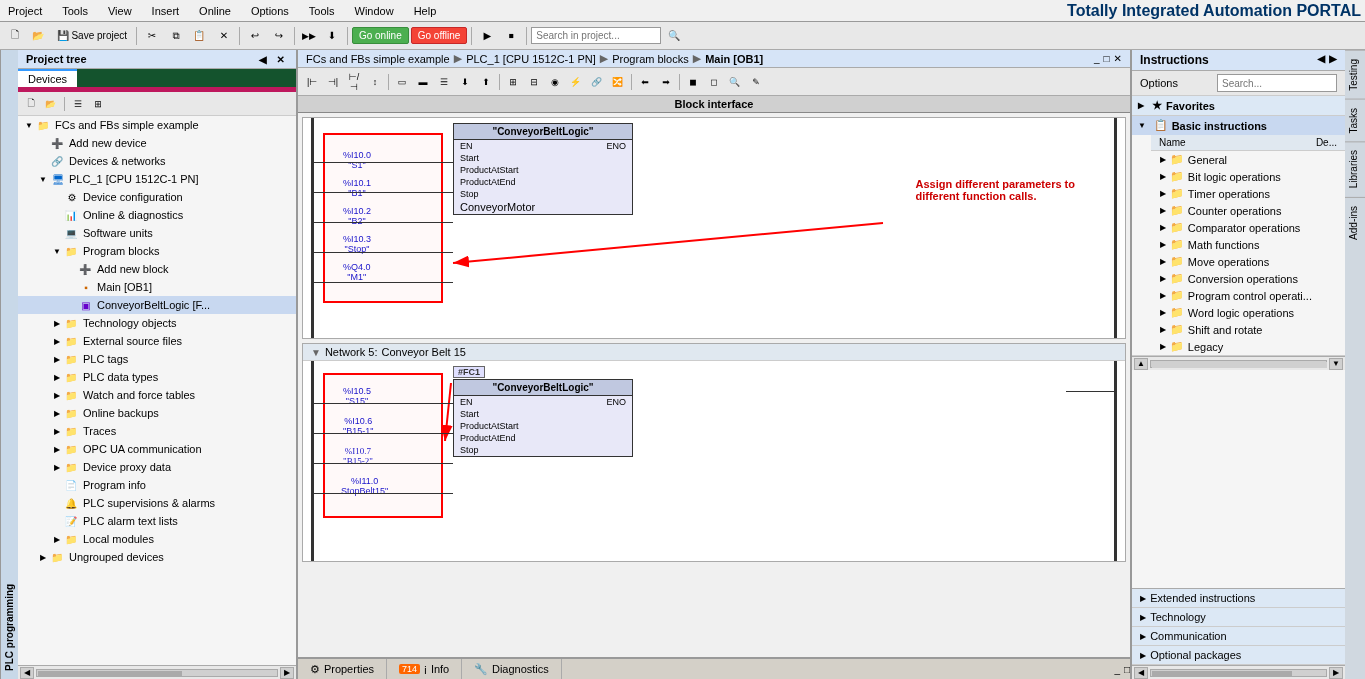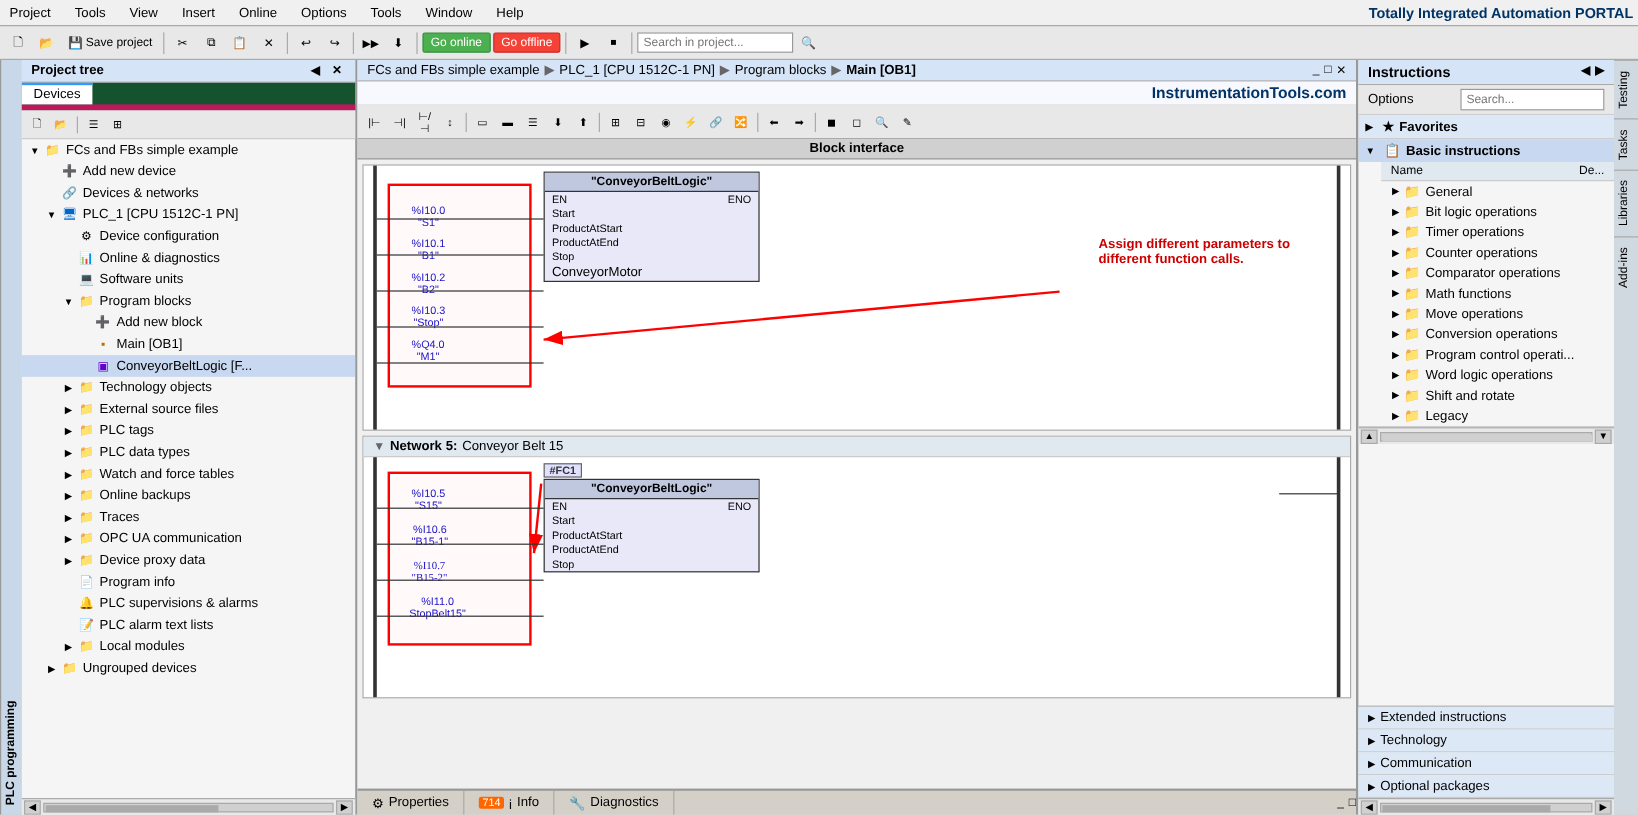--- a/index.html
+++ b/index.html
@@ -93,21 +93,21 @@
 <div class="menu-bar">
   <span class="menu-item">Project</span>
   <span class="menu-item">Tools</span>
   <span class="menu-item">View</span>
   <span class="menu-item">Insert</span>
   <span class="menu-item">Online</span>
   <span class="menu-item">Options</span>
   <span class="menu-item">Tools</span>
   <span class="menu-item">Window</span>
   <span class="menu-item">Help</span>
-  <span style="margin-left:auto; font-size:12px; font-weight:bold; color:#003366;">Totally Integrated Automation PORTAL</span>
+  <span style="margin-left:auto; font-size:16px; font-weight:bold; color:#003366;">Totally Integrated Automation PORTAL</span>
 </div>
 
 <div class="toolbar">
   <button class="toolbar-btn">🗋</button>
   <button class="toolbar-btn">📂</button>
   <button class="toolbar-btn" style="display:flex;align-items:center;gap:2px;width:auto;padding:0 4px;">
     <span>💾</span>
     <span style="font-size:10px;">Save project</span>
   </button>
   <div class="toolbar-sep"></div>
@@ -336,23 +336,20 @@
       <span style="cursor:pointer;">Program blocks</span>
       <span class="breadcrumb-sep">▶</span>
       <span style="cursor:pointer;font-weight:bold;">Main [OB1]</span>
       <div style="margin-left:auto;display:flex;gap:4px;">
         <button style="background:none;border:none;cursor:pointer;font-size:10px;">_</button>
         <button style="background:none;border:none;cursor:pointer;font-size:10px;">□</button>
         <button style="background:none;border:none;cursor:pointer;font-size:10px;">✕</button>
       </div>
     </div>
 
-    <div style="background:#f8f8ff;text-align:right;padding:2px 8px;font-size:13px;font-weight:bold;color:#003366;border-bottom:1px solid #ddd;">
-      <span>InstrumentationTools.com</span>
-    </div>
 
     <div class="editor-toolbar">
       <button class="editor-btn">|⊢</button>
       <button class="editor-btn">⊣|</button>
       <button class="editor-btn">⊢/⊣</button>
       <button class="editor-btn">↕</button>
       <div style="width:1px;height:16px;background:#aaa;margin:0 2px;"></div>
       <button class="editor-btn">▭</button>
       <button class="editor-btn">▬</button>
       <button class="editor-btn">☰</button>
@@ -434,21 +431,21 @@
           <div style="position:absolute;left:11px;top:74px;width:139px;height:1px;background:#333;"></div>
           <div style="position:absolute;left:11px;top:104px;width:139px;height:1px;background:#333;"></div>
           <div style="position:absolute;left:11px;top:134px;width:139px;height:1px;background:#333;"></div>
           <div style="position:absolute;left:11px;top:164px;width:139px;height:1px;background:#333;"></div>
         </div>
       </div>
 
       <div class="network">
         <div class="network-header">
           <span class="network-collapse">▼</span>
-          <span style="font-weight:bold;">Network 5:</span>
+          <span style="font-weight:normal;">Network 5:</span>
           <span>Conveyor Belt 15</span>
         </div>
         <div class="network-content" style="min-height:200px;position:relative;padding:8px 16px;">
 
           <div style="position:absolute;left:8px;top:0;bottom:0;width:3px;background:#333;"></div>
           <div style="position:absolute;right:8px;top:0;bottom:0;width:3px;background:#333;"></div>
 
           <div style="position:absolute;left:150px;top:5px;font-size:9px;font-weight:bold;color:#333;background:#e0e0ff;border:1px solid #666;padding:0 4px;">#FC1</div>
 
           <div style="position:absolute;left:150px;top:18px;width:180px;border:1px solid #333;background:#e8e8f8;">

